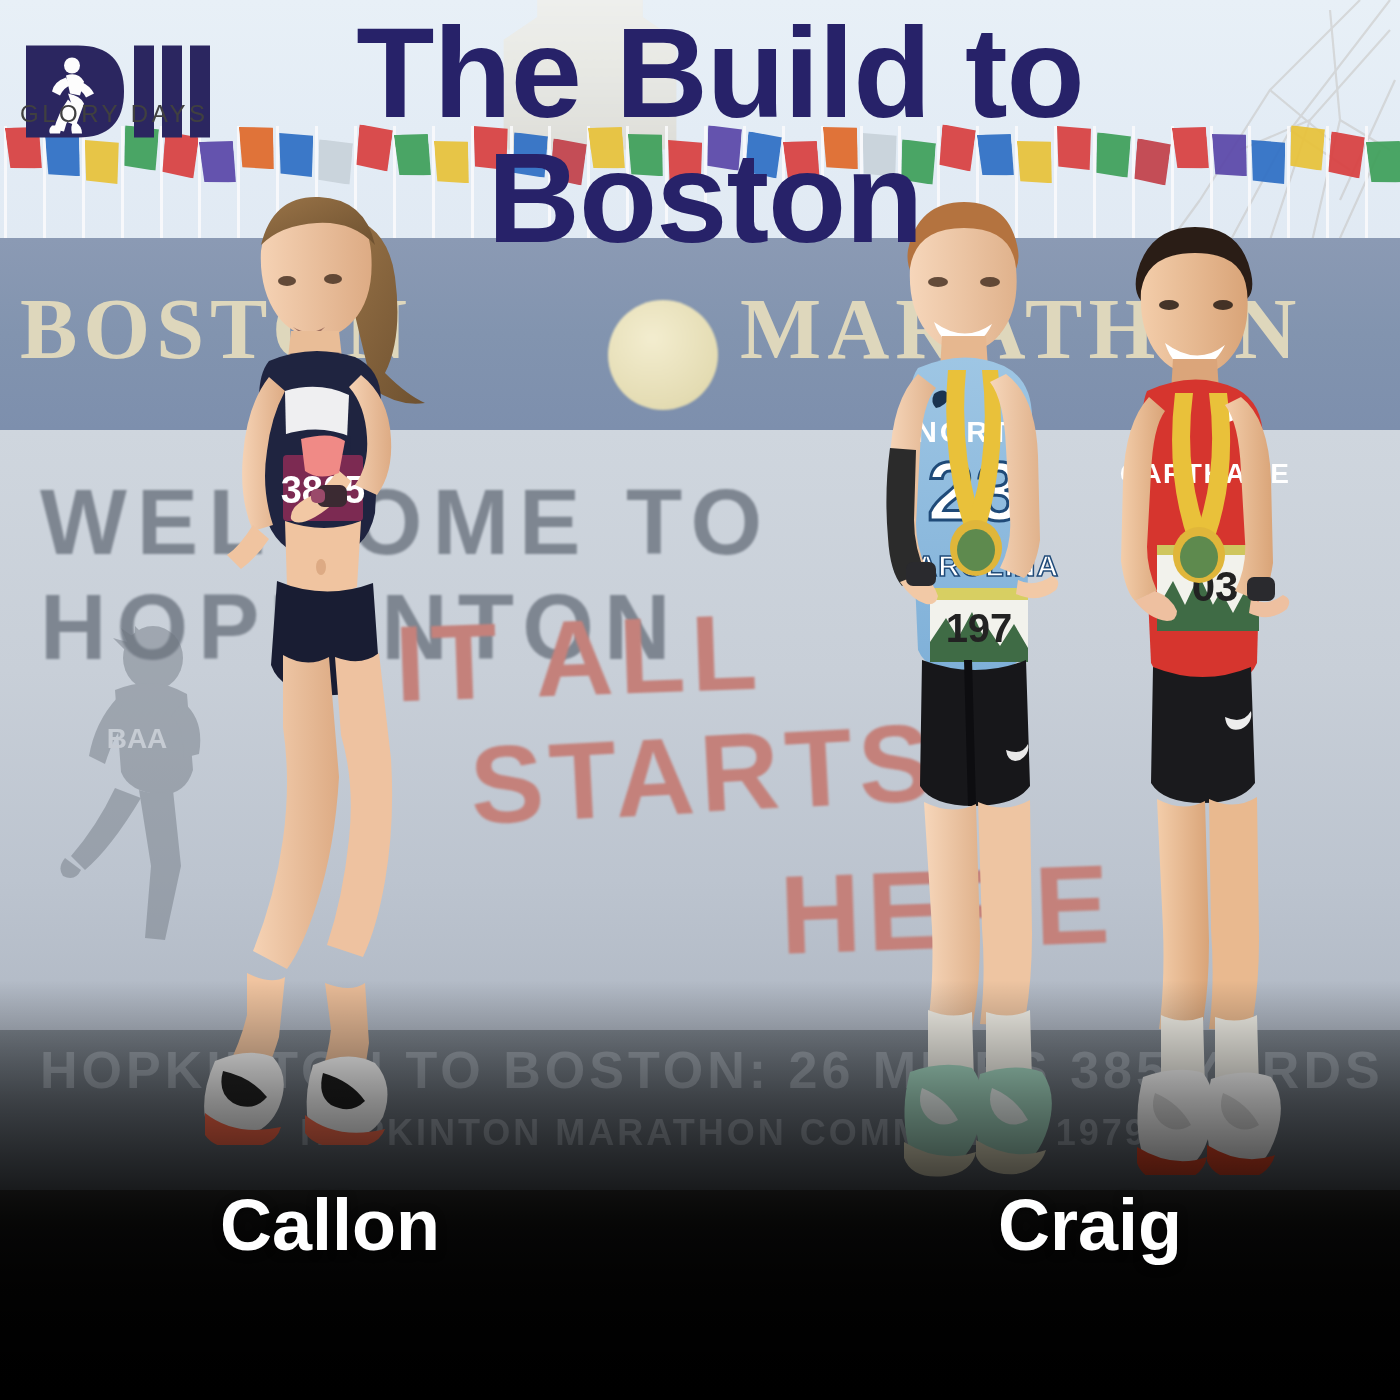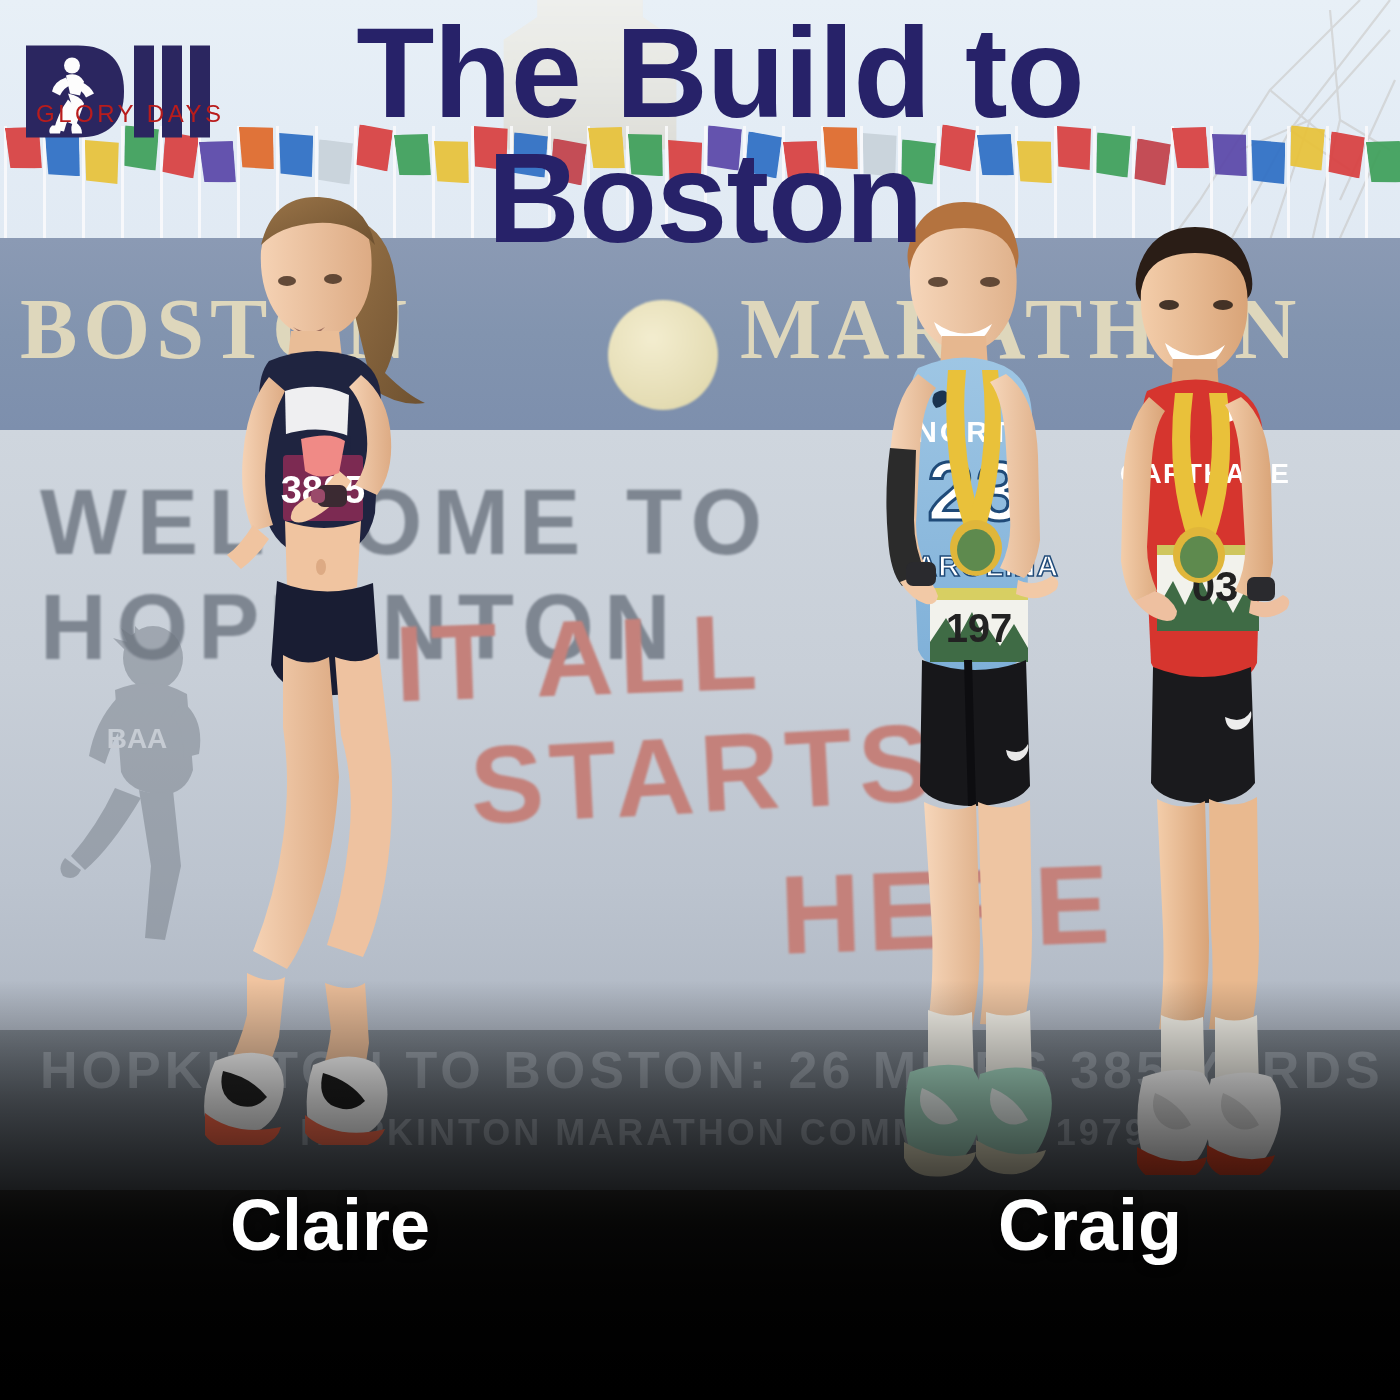--- a/index.html
+++ b/index.html
@@ -72,22 +72,22 @@
   }
   .vignette{
     position:absolute;left:0;top:980px;width:1400px;height:420px;
     background:linear-gradient(180deg,rgba(0,0,0,0) 0%,rgba(0,0,0,.45) 28%,rgba(0,0,0,.86) 58%,#000 100%);
     pointer-events:none;
   }
 
   
   .logo{position:absolute;left:22px;top:24px;width:190px;height:135px;}
   .logo-txt{
-    position:absolute;left:36px;top:100px;font-size:24px;letter-spacing:3.5px;
-    color:#b91c1c;font-weight:400;
+    position:absolute;left:20px;top:100px;font-size:24px;letter-spacing:3.5px;
+    color:#404040;font-weight:400;
   }
 
   
   .title{
     position:absolute;left:0;top:8px;width:1400px;text-align:center;
     pointer-events:none;
   }
   .title span{
     display:block;color:#272269;font-weight:700;font-size:128px;line-height:1.02;
     letter-spacing:-1px;
@@ -464,19 +464,19 @@
     <rect x="168" y="4" width="20" height="92" fill="#2b2660"></rect>
   </svg>
   <div class="logo-txt">GLORY DAYS</div>
 
   <div class="title">
     <span class="l1">The Build to</span>
     <span class="l2">Boston</span>
   </div>
 
   <div class="name" id="name-left">
-    <div>Claire</div>
+    <div>Callon</div>
   </div>
   <div class="name" id="name-right">
     <div>Craig</div>
   </div>
 
 </div>
 
 </body></html>

